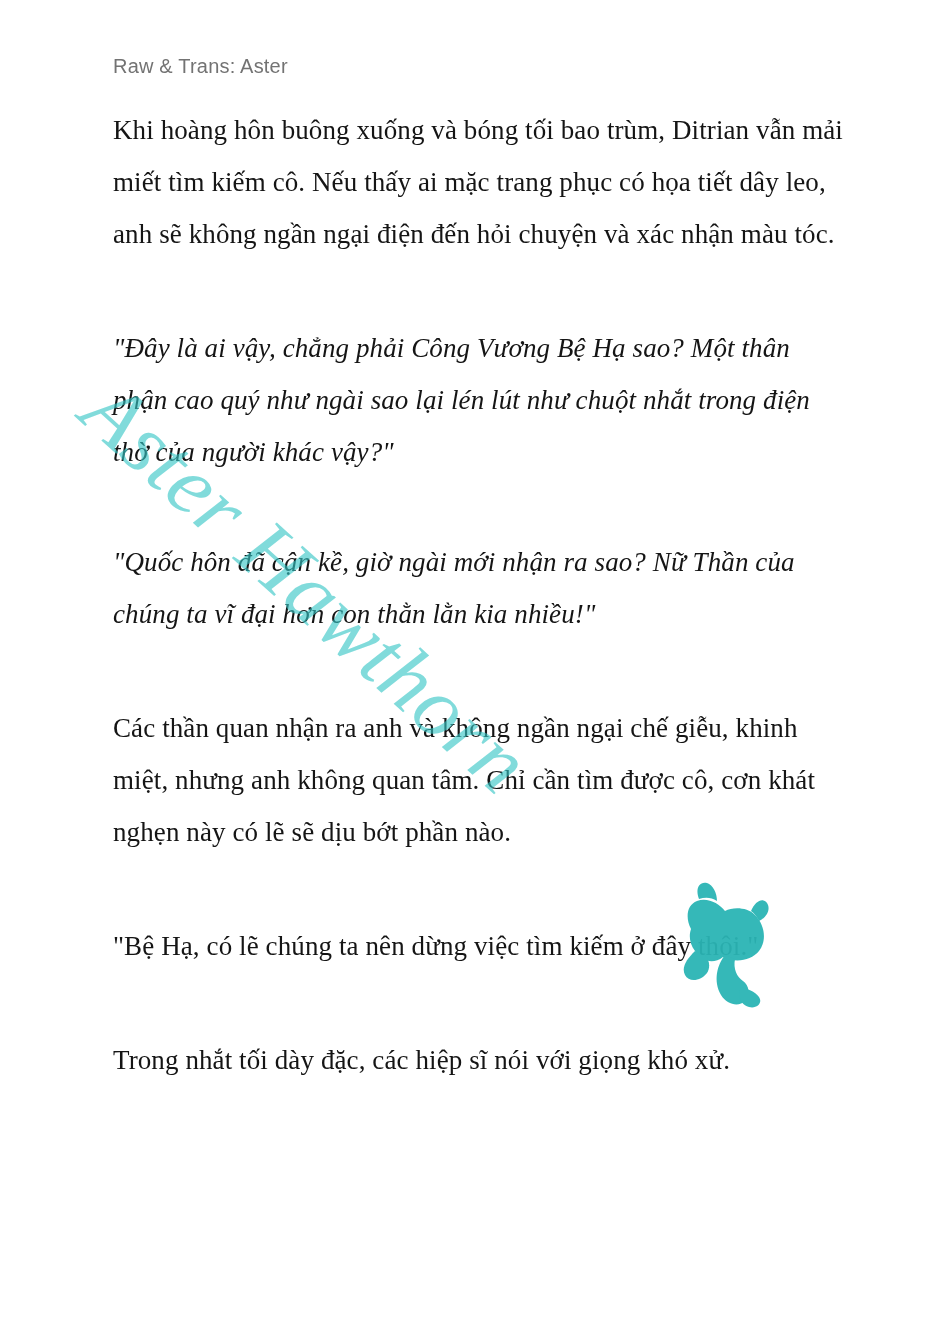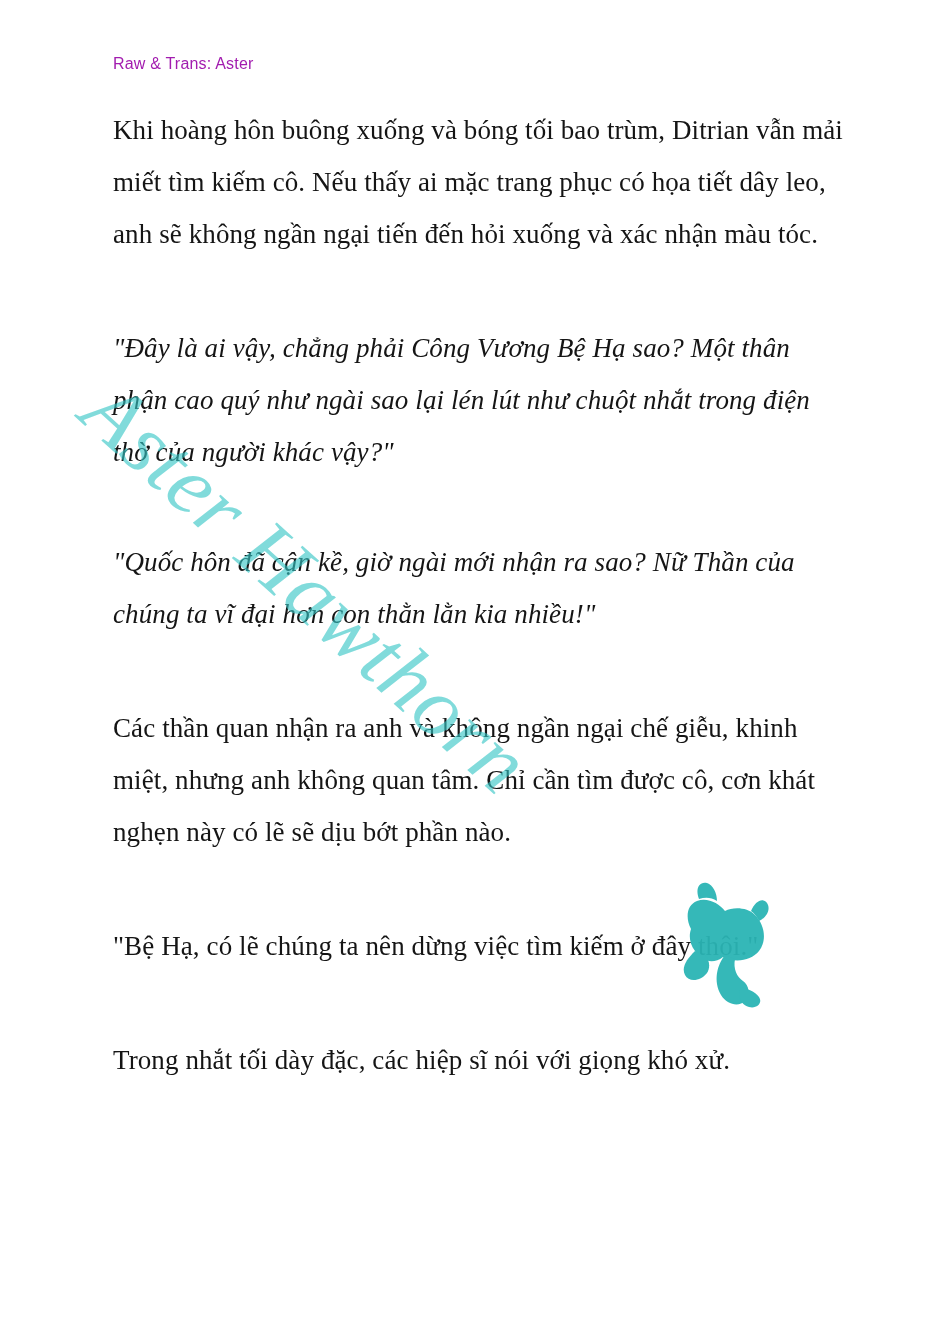--- a/index.html
+++ b/index.html
@@ -18,22 +18,22 @@
   .page {
     position: absolute;
     inset: 0;
     background: #ffffff;
   }
   .credit {
     position: absolute;
     left: 113px;
     top: 55px;
     font-family: "Liberation Sans", sans-serif;
-    font-size: 16px;
-    color: #a21caf;
+    font-size: 20px;
+    color: #737373;
     letter-spacing: 0.2px;
   }
   .content {
     position: absolute;
     left: 113px;
     top: 104px;
     width: 730px;
   }
   p.para {
     margin: 0;
@@ -81,21 +81,21 @@
   }
 </style>
 </head>
 <body>
 
 <div class="page">
 
   <div class="credit">Raw &amp; Trans: Aster</div>
 
   <div class="content">
-    <p class="para">Khi hoàng hôn buông xuống và bóng tối bao trùm, Ditrian vẫn mải miết tìm kiếm cô. Nếu thấy ai mặc trang phục có họa tiết dây leo, anh sẽ không ngần ngại tiến đến hỏi xuống và xác nhận màu tóc.</p>
+    <p class="para">Khi hoàng hôn buông xuống và bóng tối bao trùm, Ditrian vẫn mải miết tìm kiếm cô. Nếu thấy ai mặc trang phục có họa tiết dây leo, anh sẽ không ngần ngại điện đến hỏi chuyện và xác nhận màu tóc.</p>
     <div class="gap-lg"></div>
     <p class="para italic">"Đây là ai vậy, chẳng phải Công Vương Bệ Hạ sao? Một thân phận cao quý như ngài sao lại lén lút như chuột nhắt trong điện thờ của người khác vậy?"</p>
     <div class="gap-md"></div>
     <p class="para italic">"Quốc hôn đã cận kề, giờ ngài mới nhận ra sao? Nữ Thần của chúng ta vĩ đại hơn con thằn lằn kia nhiều!"</p>
     <div class="gap-lg"></div>
     <p class="para">Các thần quan nhận ra anh và không ngần ngại chế giễu, khinh miệt, nhưng anh không quan tâm. Chỉ cần tìm được cô, cơn khát nghẹn này có lẽ sẽ dịu bớt phần nào.</p>
     <div class="gap-lg"></div>
     <p class="para">"Bệ Hạ, có lẽ chúng ta nên dừng việc tìm kiếm ở đây thôi."</p>
     <div class="gap-lg"></div>
     <p class="para">Trong nhắt tối dày đặc, các hiệp sĩ nói với giọng khó xử.</p>

